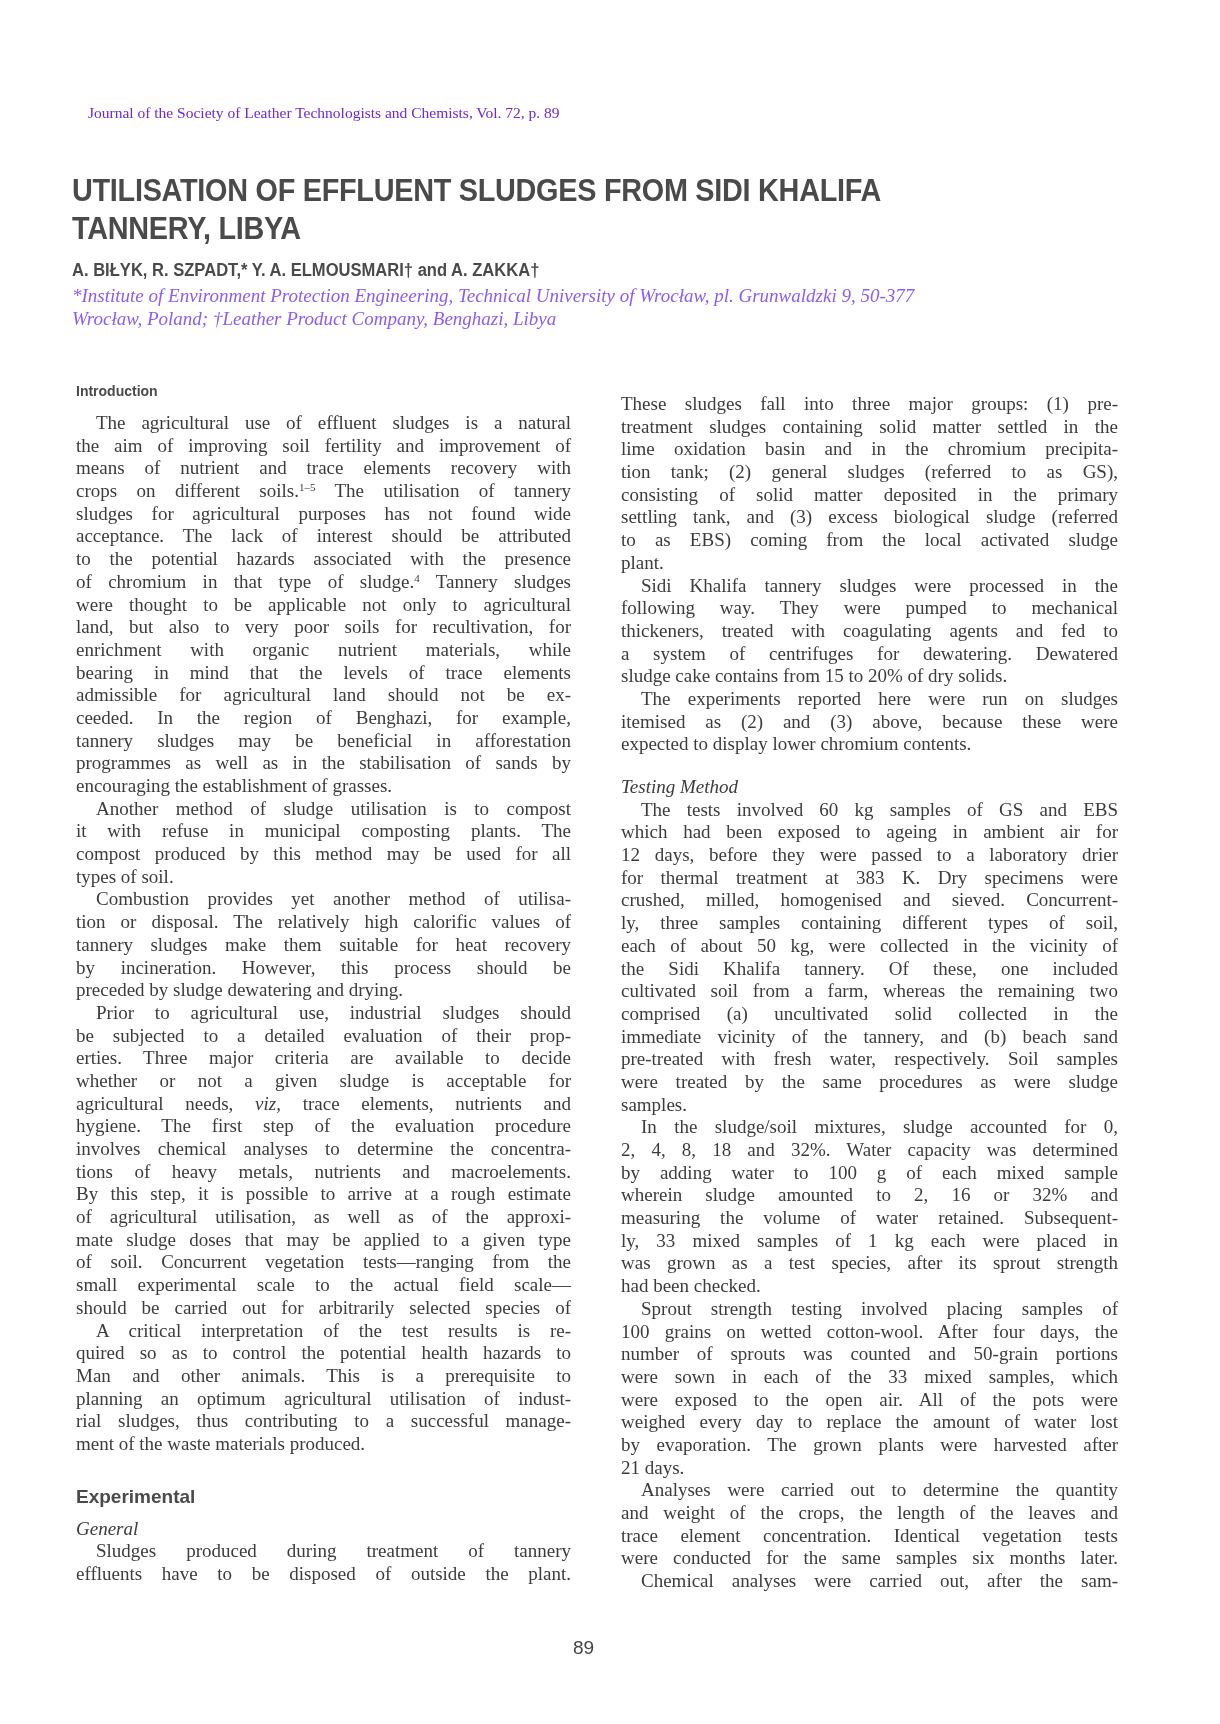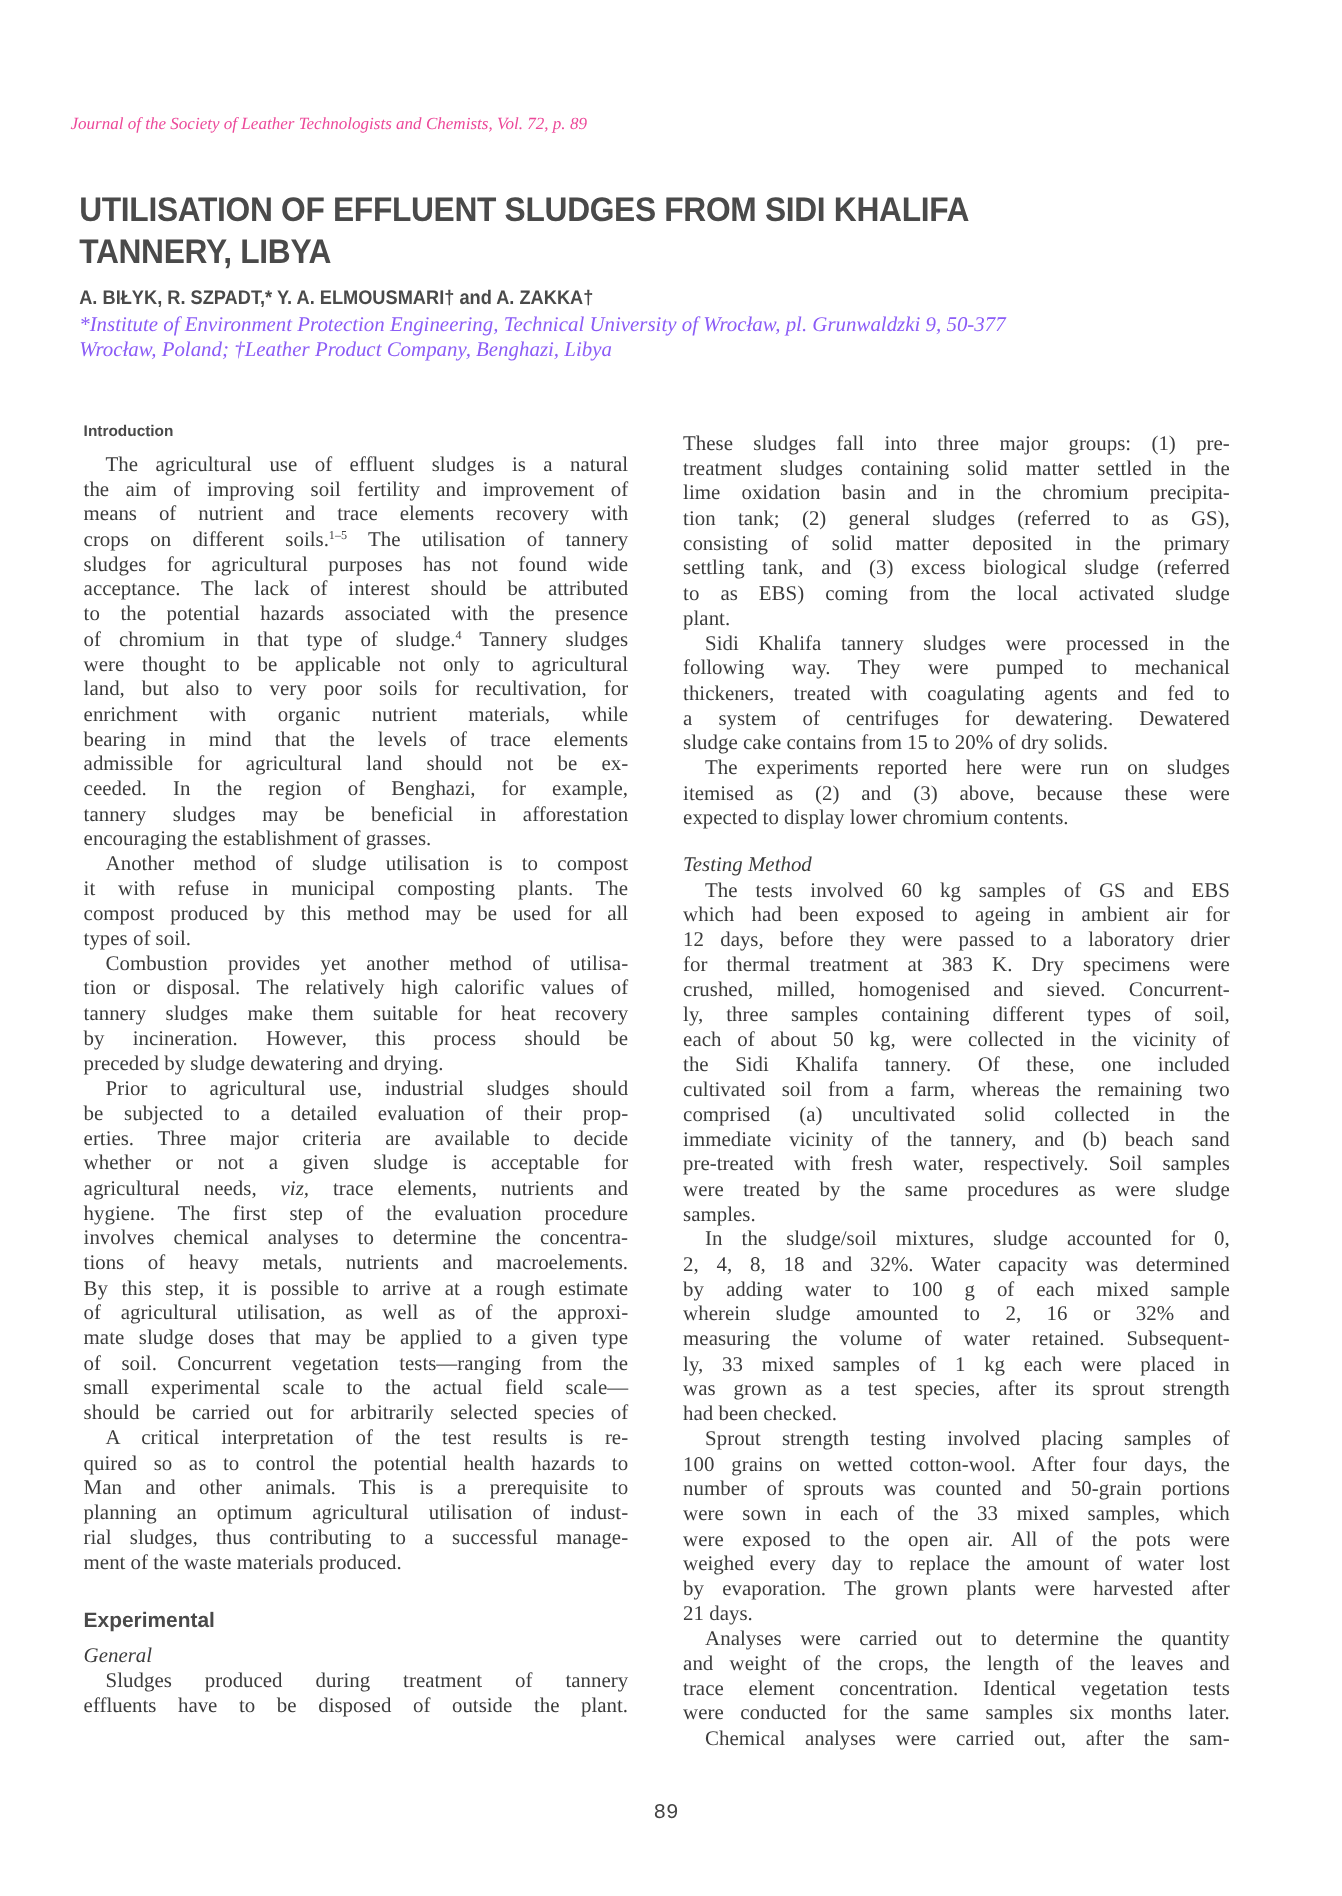--- a/index.html
+++ b/index.html
@@ -1,19 +1,19 @@
 <!DOCTYPE html>
 <html><head>
 <meta charset="utf-8">
 <style>
   html, body { margin: 0; padding: 0; background: #ffffff; }
   body { width: 1220px; height: 1724px; position: relative; overflow: hidden; color: #3a3a3a; }
   .running-head {
-    position: absolute; left: 64px; top: 104px;
-    font-family: "Liberation Serif", serif; font-style: italic; font-size: 15.5px; color: #ec4899;
+    position: absolute; left: 88px; top: 104px;
+    font-family: "Liberation Serif", serif; font-size: 15.5px; color: #6d28d9;
   }
   .title {
     position: absolute; left: 72px; top: 172px; width: 1080px;
     font-family: "Liberation Sans", sans-serif; font-weight: bold; font-size: 31px; line-height: 38px;
     color: #4a4a4a; letter-spacing: -0.3px; transform: scaleX(0.93); transform-origin: left top;
   }
   .authors {
     position: absolute; left: 72px; top: 260px;
     font-family: "Liberation Sans", sans-serif; font-weight: bold; font-size: 18px; color: #4a4a4a;
     transform: scaleX(0.92); transform-origin: left top; white-space: nowrap;
@@ -37,22 +37,22 @@
   .heading {
     font-family: "Liberation Sans", sans-serif; font-weight: bold; font-size: 14px; color: #4a4a4a;
     height: 26px; line-height: 26px; display: block;
   }
   .heading.exp { font-size: 19px; }
   .subhead { font-style: italic; display: block; height: 22.7px; line-height: 22.7px; }
   .gap-s { display: block; height: 8px; }
   .gap-m { display: block; height: 20px; }
   .gap-l { display: block; height: 28px; }
   .page-number {
-    position: absolute; left: 594px; top: 1637px;
-    font-family: Liberation Mono, monospace; font-size: 19px; color: #444;
+    position: absolute; left: 573px; top: 1637px;
+    font-family: Liberation Sans, sans-serif; font-size: 19px; color: #444;
   }
   sup { font-size: 11px; line-height: 0; vertical-align: 6px; }
 </style>
 </head>
 <body>
 
 <div class="running-head">Journal of the Society of Leather Technologists and Chemists, Vol. 72, p. 89</div>
 
 <div class="title">
   <div>UTILISATION OF EFFLUENT SLUDGES FROM SIDI KHALIFA</div>
@@ -78,20 +78,21 @@
     <span class="line">acceptance. The lack of interest should be attributed</span>
     <span class="line">to the potential hazards associated with the presence</span>
     <span class="line"><span>of chromium in that type of sludge.</span><sup>4</sup><span> Tannery sludges</span></span>
     <span class="line">were thought to be applicable not only to agricultural</span>
     <span class="line">land, but also to very poor soils for recultivation, for</span>
     <span class="line">enrichment with organic nutrient materials, while</span>
     <span class="line">bearing in mind that the levels of trace elements</span>
     <span class="line">admissible for agricultural land should not be ex-</span>
     <span class="line">ceeded. In the region of Benghazi, for example,</span>
     <span class="line">tannery sludges may be beneficial in afforestation</span>
+    <span class="line">programmes as well as in the stabilisation of sands by</span>
     <span class="line last">encouraging the establishment of grasses.</span>
   </div>
   <div>
     <span class="line indent">Another method of sludge utilisation is to compost</span>
     <span class="line">it with refuse in municipal composting plants. The</span>
     <span class="line">compost produced by this method may be used for all</span>
     <span class="line last">types of soil.</span>
   </div>
   <div>
     <span class="line indent">Combustion provides yet another method of utilisa-</span>

